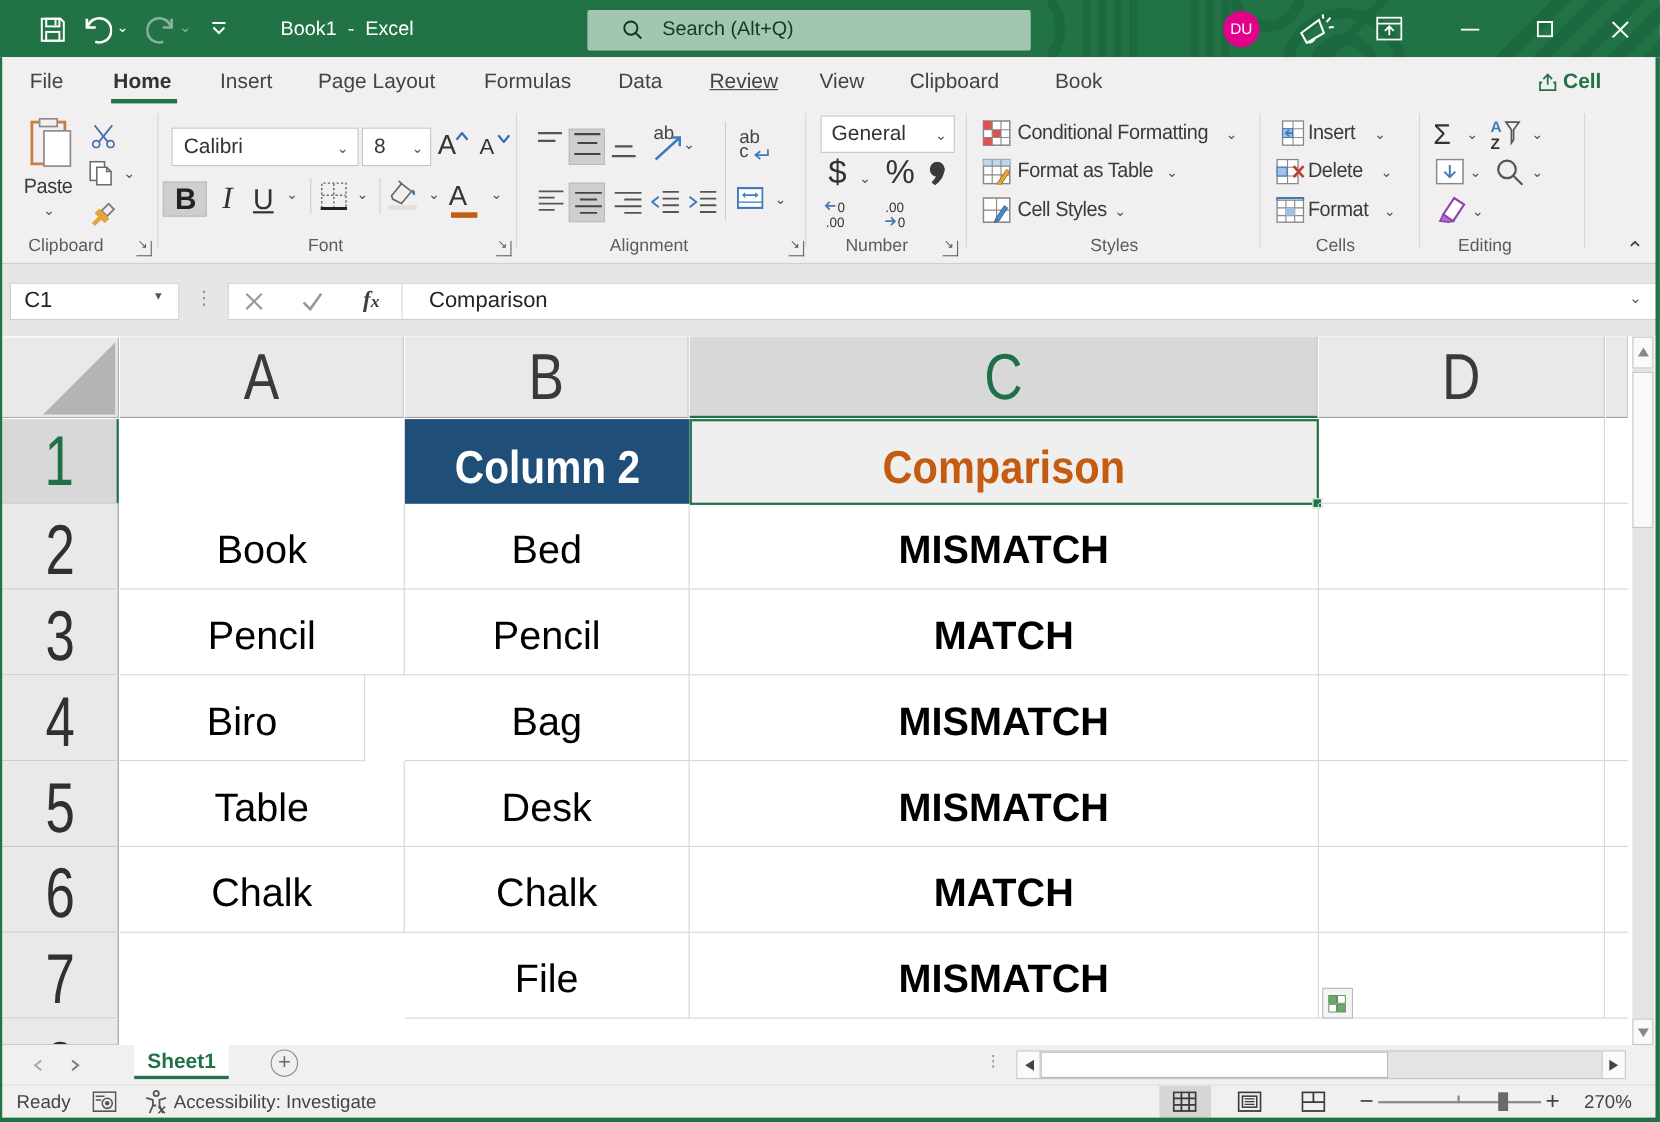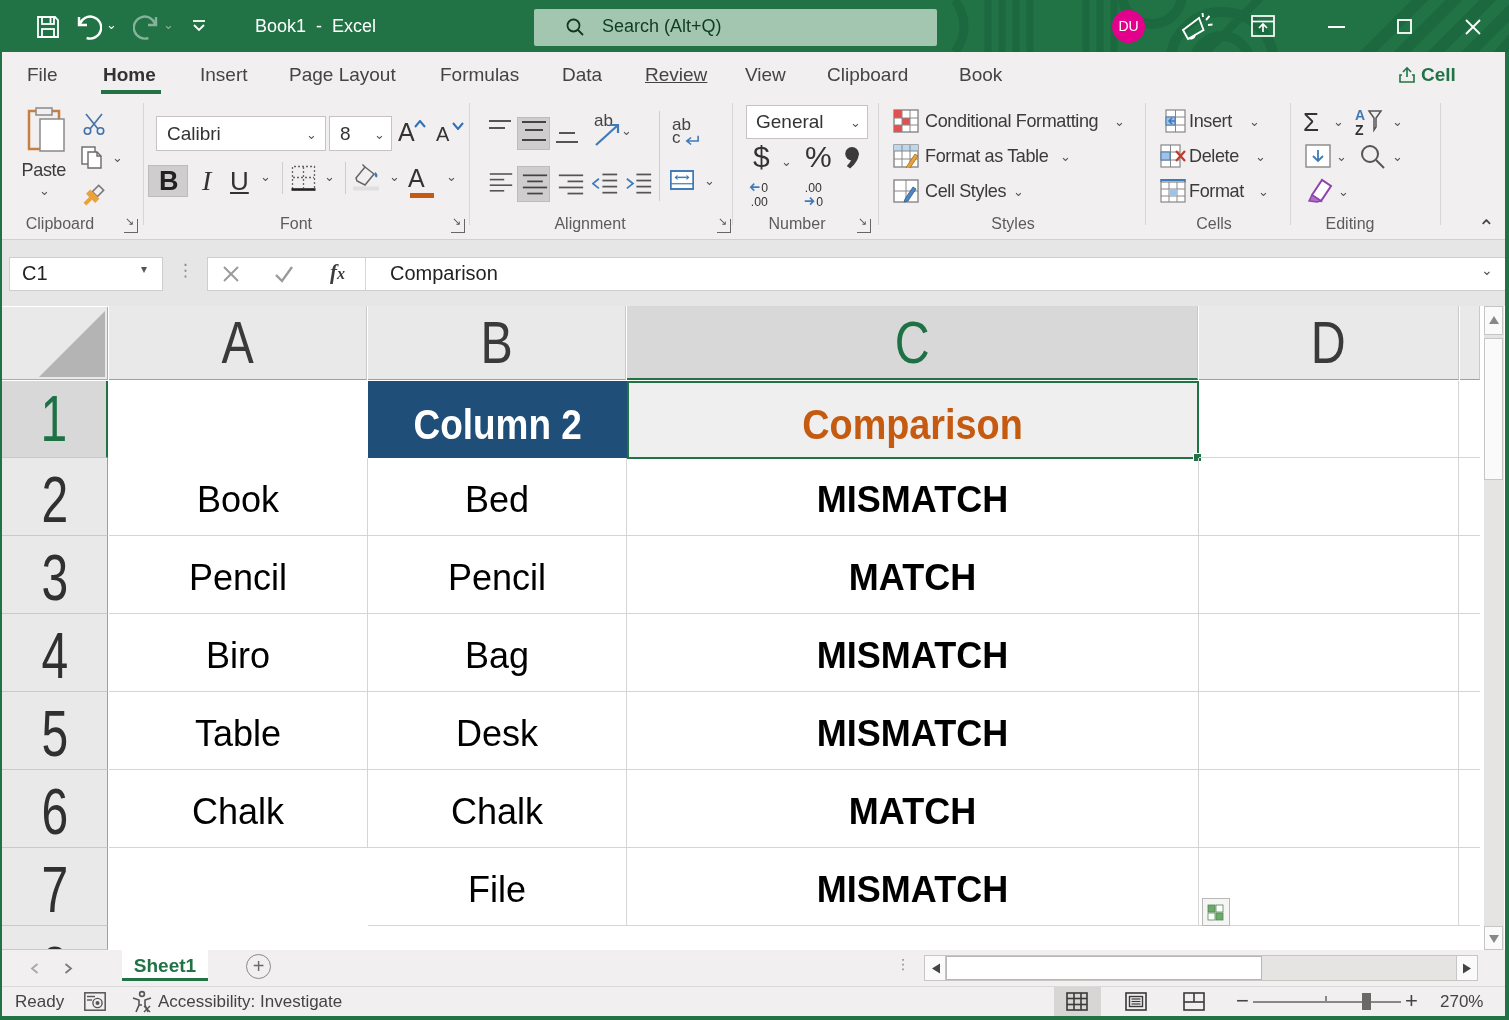--- a/index.html
+++ b/index.html
@@ -514,21 +514,21 @@
   <div class="cell" style="left:1199px;top:75px;width:260px;height:77px;border-bottom:1px solid #d5d5d5;"></div>
 
   <div class="cell" style="left:109px;top:152px;width:259px;height:78px;line-height:84px;">Book</div>
   <div class="cell" style="left:368px;top:152px;width:259px;height:78px;line-height:84px;">Bed</div>
   <div class="cell" style="left:627px;top:152px;width:572px;height:78px;line-height:84px;font-weight:bold;">MISMATCH</div>
   <div class="cell" style="left:1199px;top:152px;width:260px;height:78px;line-height:84px;"></div>
   <div class="cell" style="left:109px;top:230px;width:259px;height:78px;line-height:84px;">Pencil</div>
   <div class="cell" style="left:368px;top:230px;width:259px;height:78px;line-height:84px;">Pencil</div>
   <div class="cell" style="left:627px;top:230px;width:572px;height:78px;line-height:84px;font-weight:bold;">MATCH</div>
   <div class="cell" style="left:1199px;top:230px;width:260px;height:78px;line-height:84px;"></div>
-  <div class="cell" style="left:109px;top:308px;width:259px;height:78px;line-height:84px;">Biro</div>
+  <div class="cell" style="left:109px;top:308px;width:223px;height:78px;line-height:84px;">Biro</div>
   <div class="cell" style="left:368px;top:308px;width:259px;height:78px;line-height:84px;">Bag</div>
   <div class="cell" style="left:627px;top:308px;width:572px;height:78px;line-height:84px;font-weight:bold;">MISMATCH</div>
   <div class="cell" style="left:1199px;top:308px;width:260px;height:78px;line-height:84px;"></div>
   <div class="cell" style="left:368px;top:386px;width:259px;height:78px;line-height:84px;">Desk</div>
   <div class="cell" style="left:109px;top:386px;width:259px;height:78px;line-height:84px;">Table</div>
   <div class="cell" style="left:627px;top:386px;width:572px;height:78px;line-height:84px;font-weight:bold;">MISMATCH</div>
   <div class="cell" style="left:1199px;top:386px;width:260px;height:78px;line-height:84px;"></div>
   <div class="cell" style="left:109px;top:464px;width:259px;height:78px;line-height:84px;">Chalk</div>
   <div class="cell" style="left:368px;top:464px;width:259px;height:78px;line-height:84px;">Chalk</div>
   <div class="cell" style="left:627px;top:464px;width:572px;height:78px;line-height:84px;font-weight:bold;">MATCH</div>

